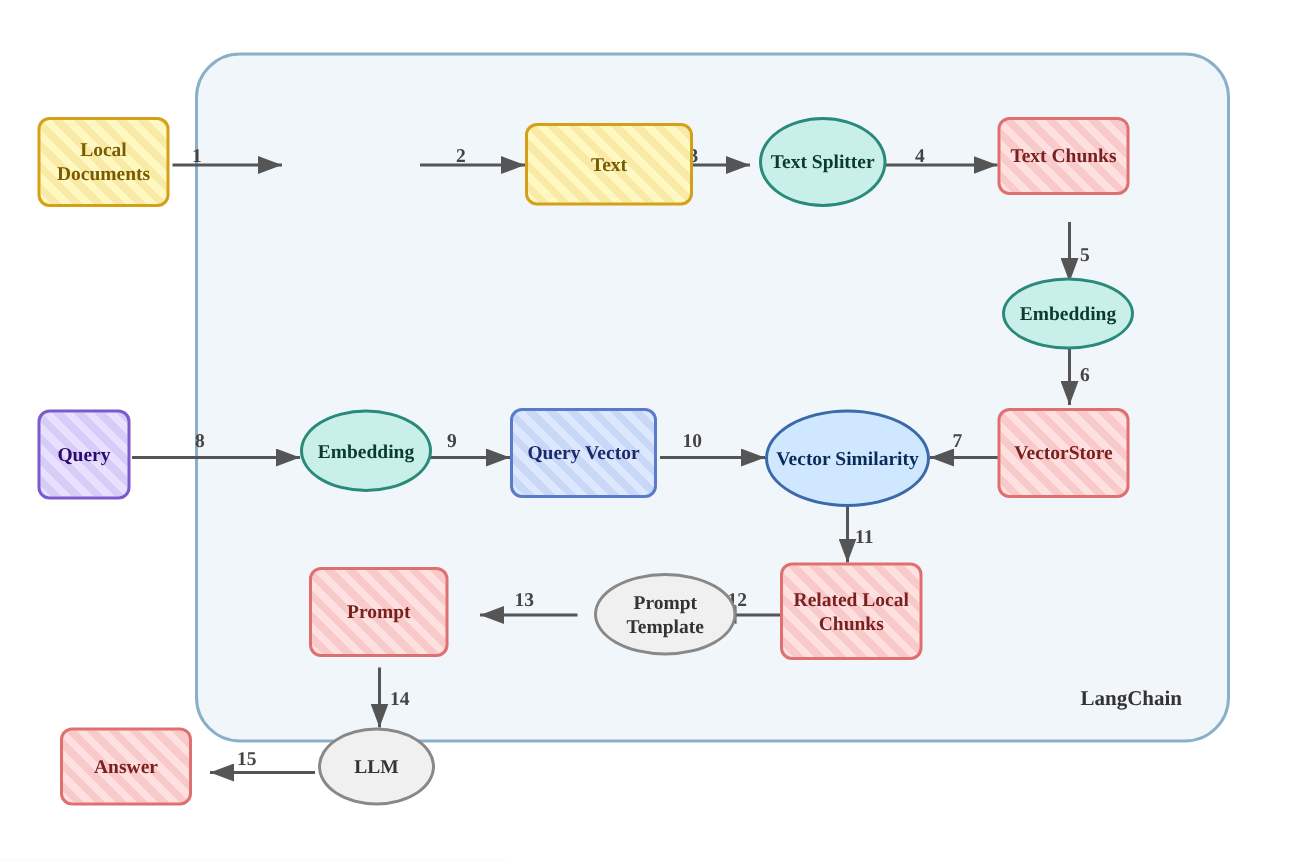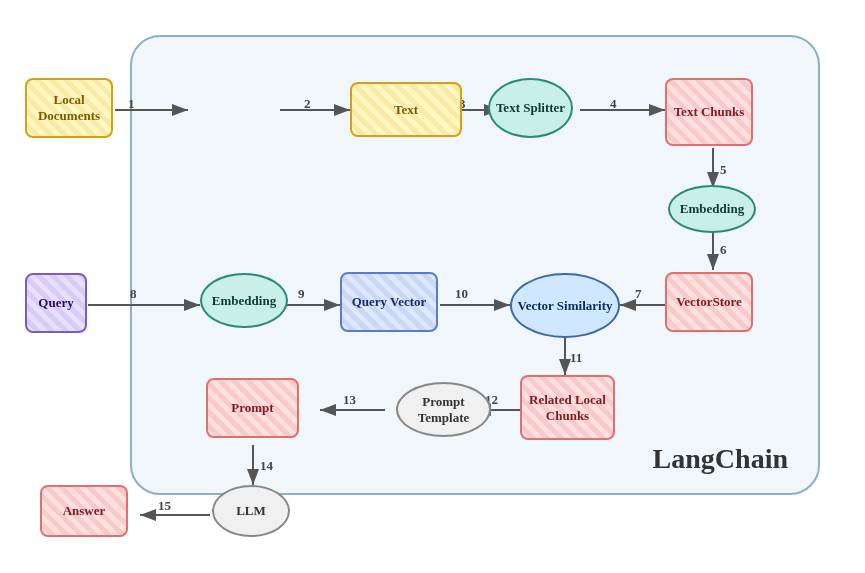--- a/index.html
+++ b/index.html
@@ -29,21 +29,21 @@
       height: 460px;
       background: rgba(200, 220, 240, 0.25);
       border: 2.5px solid #8ab0c8;
       border-radius: 30px;
     }
 
     .langchain-label {
       position: absolute;
       bottom: 18px;
       right: 30px;
-      font-size: 28px;
+      font-size: 14px;
       font-weight: bold;
       color: #333;
       font-family: 'Comic Sans MS', cursive;
     }
 
     
     .node {
       position: absolute;
       display: flex;
       align-items: center;
@@ -261,26 +261,26 @@
   <div class="node rect-node yellow" style="left:15px; top:68px; width:88px; height:60px;">
     <span>Local
 Documents</span>
   </div>
 
 
   <div class="node rect-node yellow" style="left:340px; top:72px; width:112px; height:55px;">
     <span>Text</span>
   </div>
 
-  <div class="node oval-node teal-oval" style="left:478px; top:68px; width:85px; height:60px;">
+  <div class="node oval-node teal-oval" style="left:496px; top:68px; width:85px; height:60px;">
     <span>Text
 Splitter</span>
   </div>
 
-  <div class="node rect-node red" style="left:655px; top:68px; width:88px; height:68px;">
+  <div class="node rect-node red" style="left:655px; top:68px; width:88px; height:52px;">
     <span>Text
 Chunks</span>
   </div>
 
   <div class="node oval-node teal-oval" style="left:658px; top:175px; width:88px; height:48px;">
     <span>Embedding</span>
   </div>
 
   <div class="node rect-node red" style="left:655px; top:262px; width:88px; height:60px;">
     <span>VectorStore</span>

